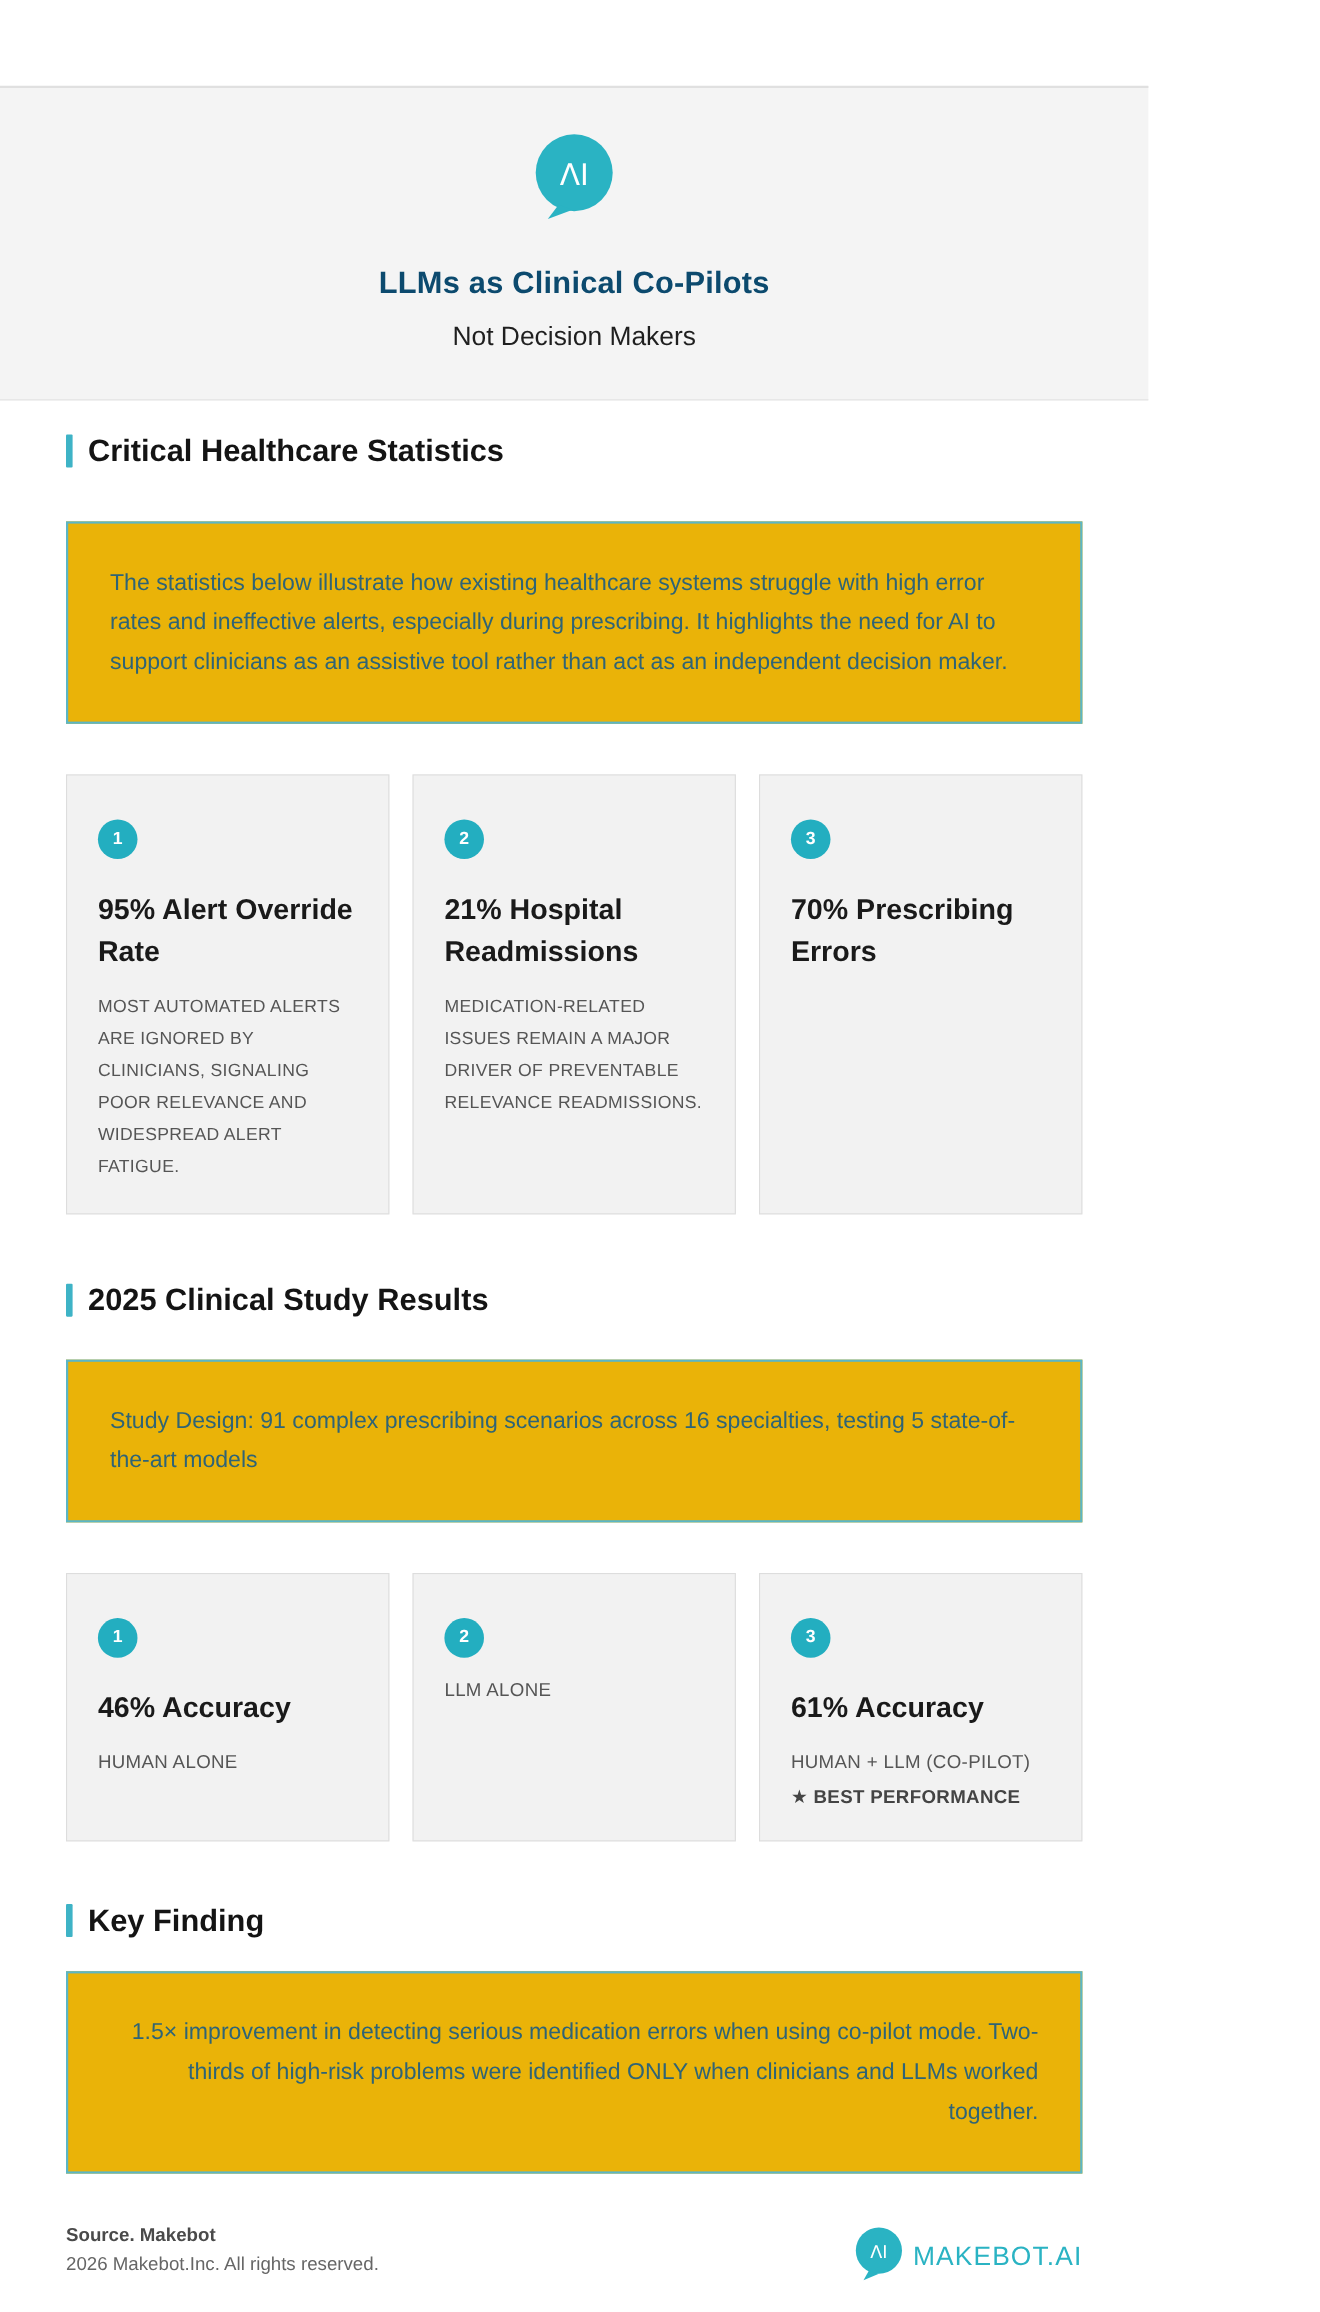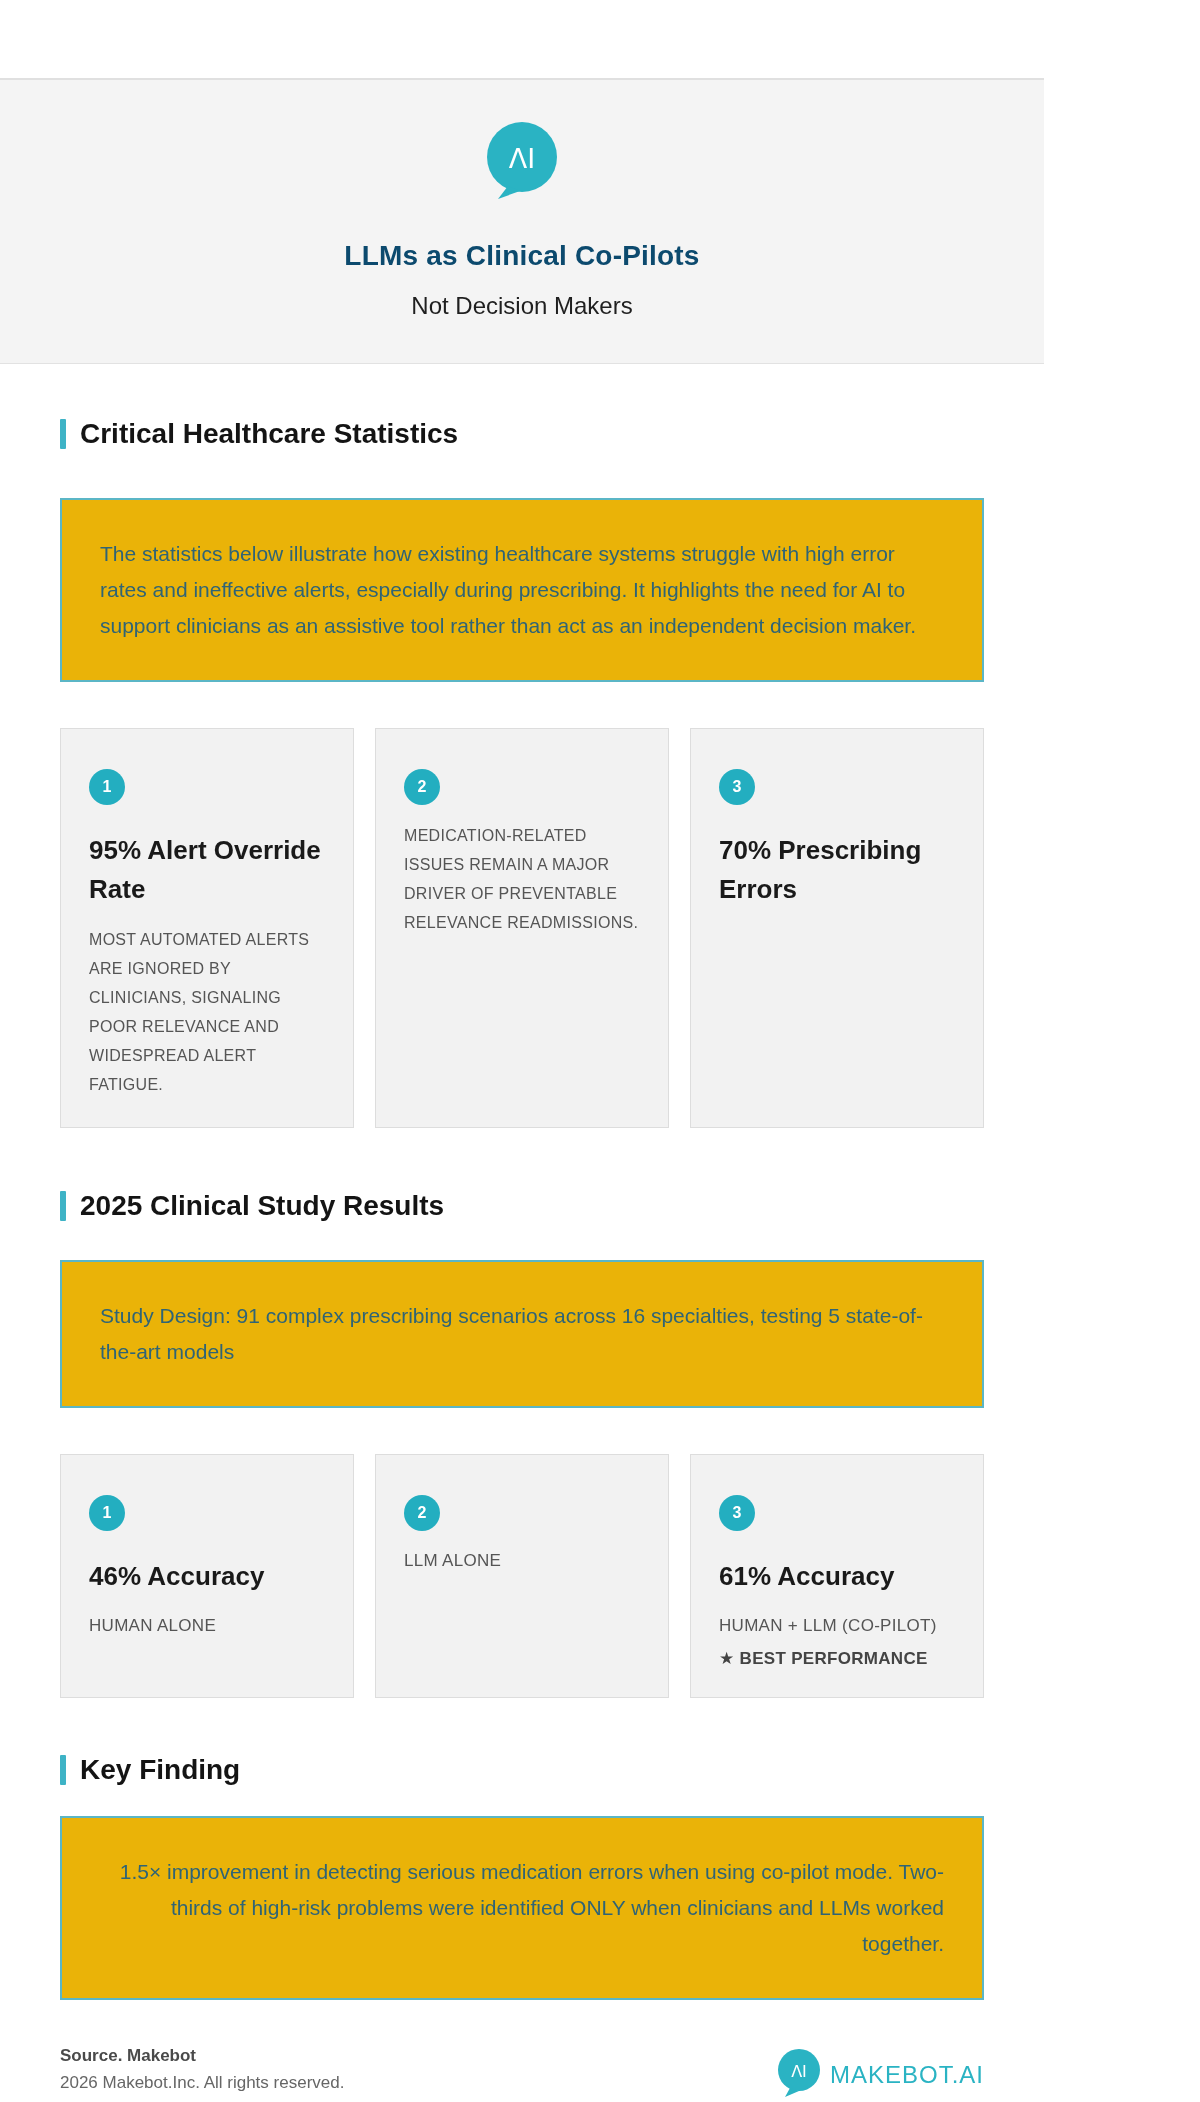--- a/index.html
+++ b/index.html
@@ -48,21 +48,21 @@
     font-weight: 700;
     color: #141414;
   }
   .section-heading .bar {
     width: 6px;
     height: 30px;
     background: #3eb3c6;
     margin-right: 14px;
     border-radius: 1px;
   }
-  .mt-s1 { margin-top: 54px; }
+  .mt-s1 { margin-top: 30px; }
   .mt-s2 { margin-top: 62px; }
   .mt-s3 { margin-top: 56px; }
 
   .info-box {
     background: #eab308;
     border: 2px solid #5bb6c6;
     padding: 36px 38px;
     font-size: 21px;
     line-height: 36px;
     color: #2f6476;
@@ -187,20 +187,21 @@
     </div>
 
     <div class="cards">
       <div class="card tall">
         <div class="badge">1</div>
         <div class="card-title">95% Alert Override Rate</div>
         <div class="card-body">MOST AUTOMATED ALERTS ARE IGNORED BY CLINICIANS, SIGNALING POOR RELEVANCE AND WIDESPREAD ALERT FATIGUE.</div>
       </div>
       <div class="card tall">
         <div class="badge">2</div>
+        <div class="card-title">21% Hospital Readmissions</div>
         <div class="card-body">MEDICATION-RELATED ISSUES REMAIN A MAJOR DRIVER OF PREVENTABLE RELEVANCE READMISSIONS.</div>
       </div>
       <div class="card tall">
         <div class="badge">3</div>
         <div class="card-title">70% Prescribing Errors</div>
       </div>
     </div>
 
     <div class="section-heading mt-s2">
       <span class="bar"></span>

